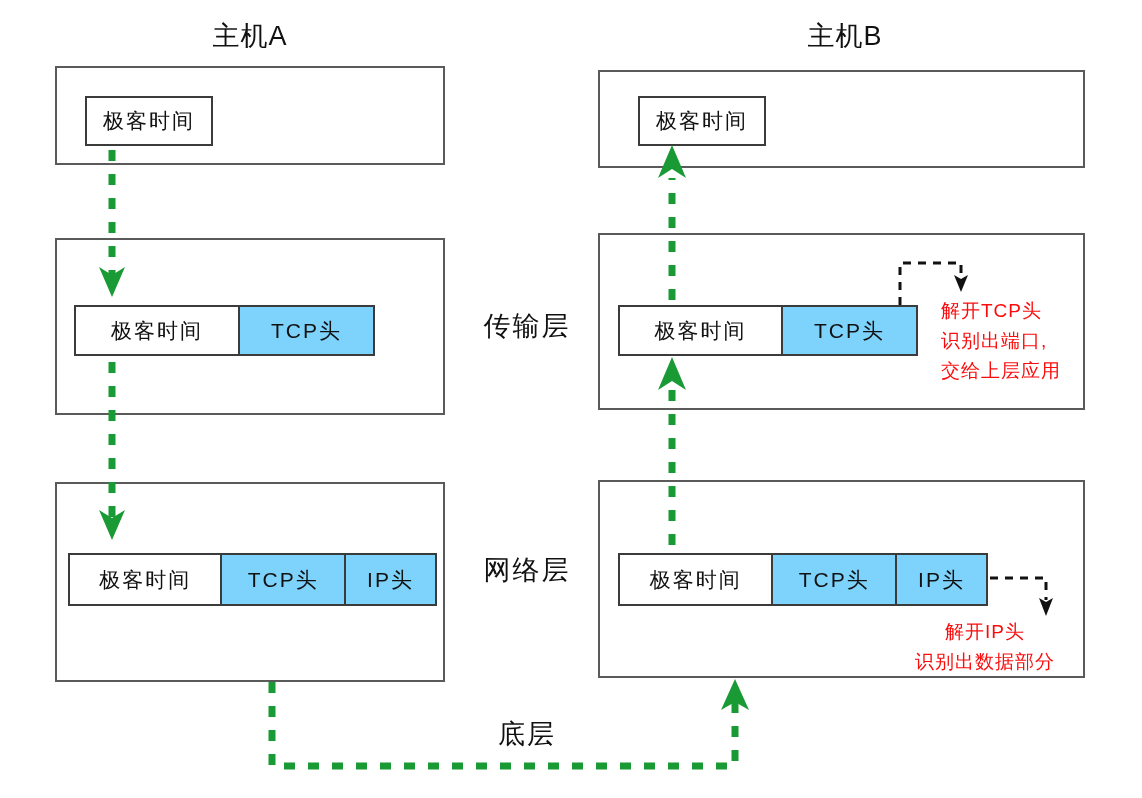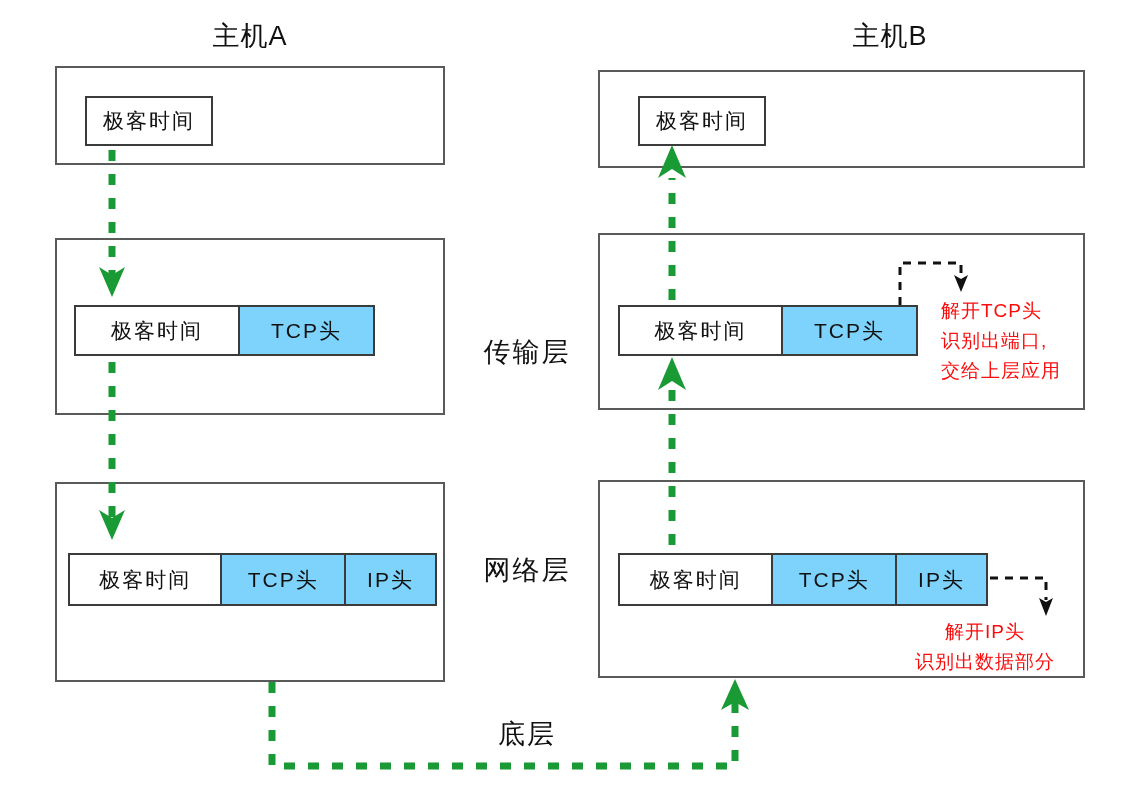--- a/index.html
+++ b/index.html
@@ -105,23 +105,23 @@
     white-space: nowrap;
     text-align: left;
   }
 </style>
 </head>
 <body>
 
 <div id="canvas">
 
   <div class="host-title" style="left:170px; top:18px; width:160px;">主机A</div>
-  <div class="host-title" style="left:810px; top:18px; width:160px;">主机B</div>
-
-  <div class="layer-label" style="left:467px; top:334px; width:120px;">传输层</div>
+  <div class="host-title" style="left:765px; top:18px; width:160px;">主机B</div>
+
+  <div class="layer-label" style="left:467px; top:308px; width:120px;">传输层</div>
   <div class="layer-label" style="left:467px; top:552px; width:120px;">网络层</div>
   <div class="layer-label" style="left:467px; top:716px; width:120px;">底层</div>
 
   <div class="layer-box" style="left:55px; top:66px; width:390px; height:99px;"></div>
   <div class="payload-box" style="left:85px; top:96px; width:128px; height:50px;">极客时间</div>
 
   <div class="layer-box" style="left:55px; top:238px; width:390px; height:177px;"></div>
   <div class="packet" style="left:74px; top:305px; width:301px; height:51px;">
     <div class="cell data" style="width:164px;">极客时间</div>
     <div class="cell hdr" style="width:137px;">TCP头</div>

